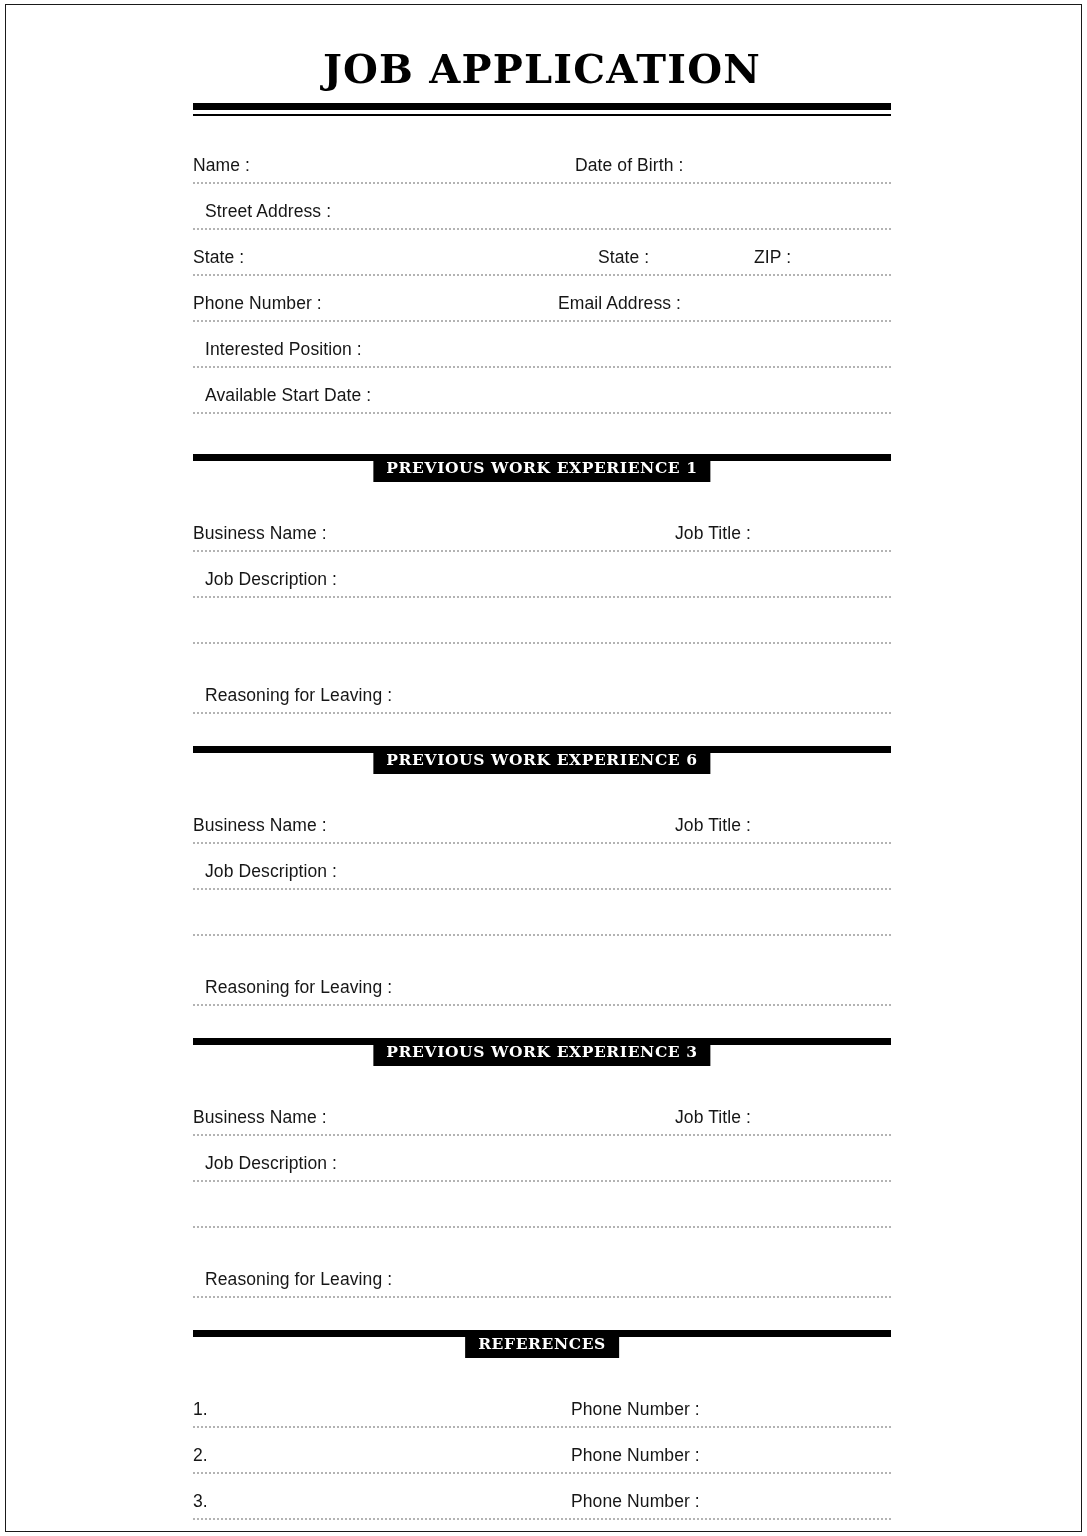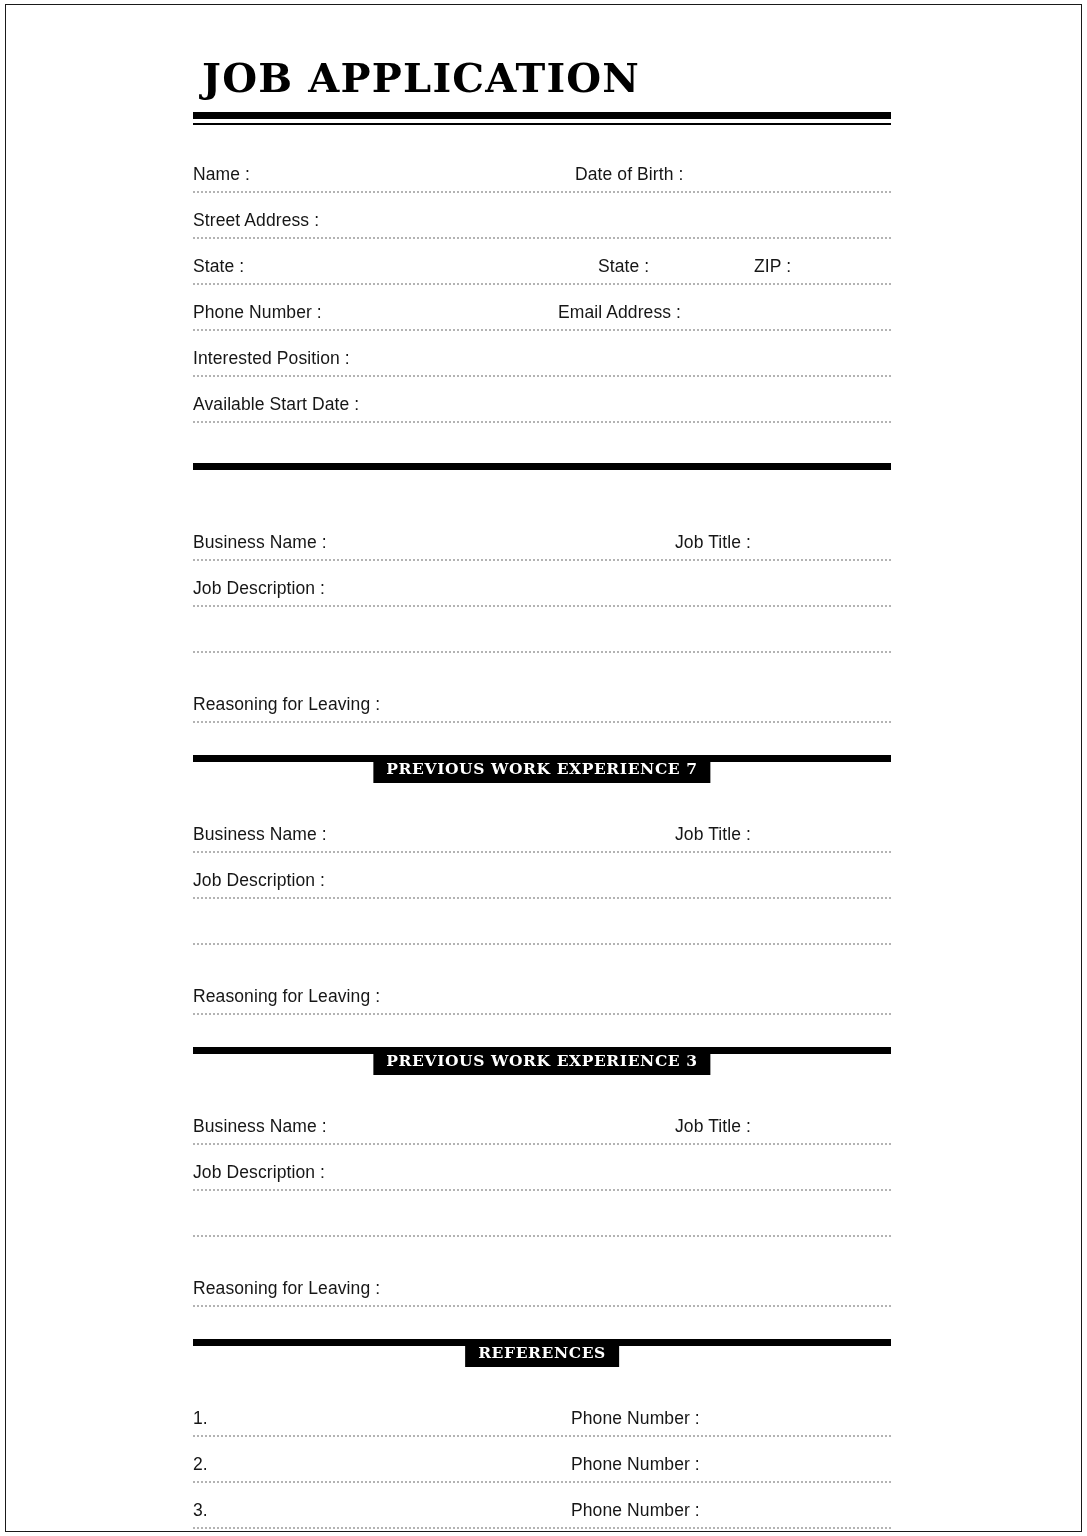--- a/index.html
+++ b/index.html
@@ -40,22 +40,23 @@
     top: 0;
     width: 698px;
   }
 
   
   .doc-title {
     font-family: "DejaVu Serif", "Liberation Serif", serif;
     font-weight: 700;
     font-size: 40px;
     letter-spacing: 1.2px;
+    text-align: center;
     color: #000000;
-    margin: 9px;
+    margin: 0;
     padding-top: 47px;
     line-height: 44px;
   }
 
   
   .title-rule {
     margin-top: 12px;
     position: relative;
     height: 13px;
   }
@@ -83,21 +84,21 @@
     position: absolute;
     bottom: 10px;
     font-size: 17.5px;
     color: #161616;
     white-space: nowrap;
     letter-spacing: 0.1px;
   }
   .label.upright {
     font-style: normal;
   }
-  .label.left   { left: 0px; }
+  .label.left   { left: 12px; }
 
   .dotline {
     position: absolute;
     left: 0;
     bottom: 2px;
     width: 100%;
     height: 0;
     border-bottom: 2px dotted #b3b3b3;
   }
   .dotline.blank {
@@ -189,20 +190,21 @@
 
     <div class="field-row">
       <span class="label left">Available Start Date :</span>
       <span class="dotline"></span>
     </div>
 
     <div class="gap-32"></div>
 
     <div class="section-banner">
       <div class="band"></div>
+      <div class="chip">PREVIOUS WORK EXPERIENCE 1</div>
     </div>
 
     <div class="gap-20"></div>
 
     <div class="field-row">
       <span class="label left" style="left:0px;">Business Name :</span>
       <span class="label" style="left:482px;">Job Title :</span>
       <span class="dotline"></span>
     </div>
 
@@ -219,21 +221,21 @@
 
     <div class="field-row">
       <span class="label left">Reasoning for Leaving :</span>
       <span class="dotline"></span>
     </div>
 
     <div class="gap-24"></div>
 
     <div class="section-banner">
       <div class="band"></div>
-      <div class="chip">PREVIOUS WORK EXPERIENCE 7</div>
+      <div class="chip">PREVIOUS WORK EXPERIENCE 6</div>
     </div>
 
     <div class="gap-20"></div>
 
     <div class="field-row">
       <span class="label left" style="left:0px;">Business Name :</span>
       <span class="label" style="left:482px;">Job Title :</span>
       <span class="dotline"></span>
     </div>
 

